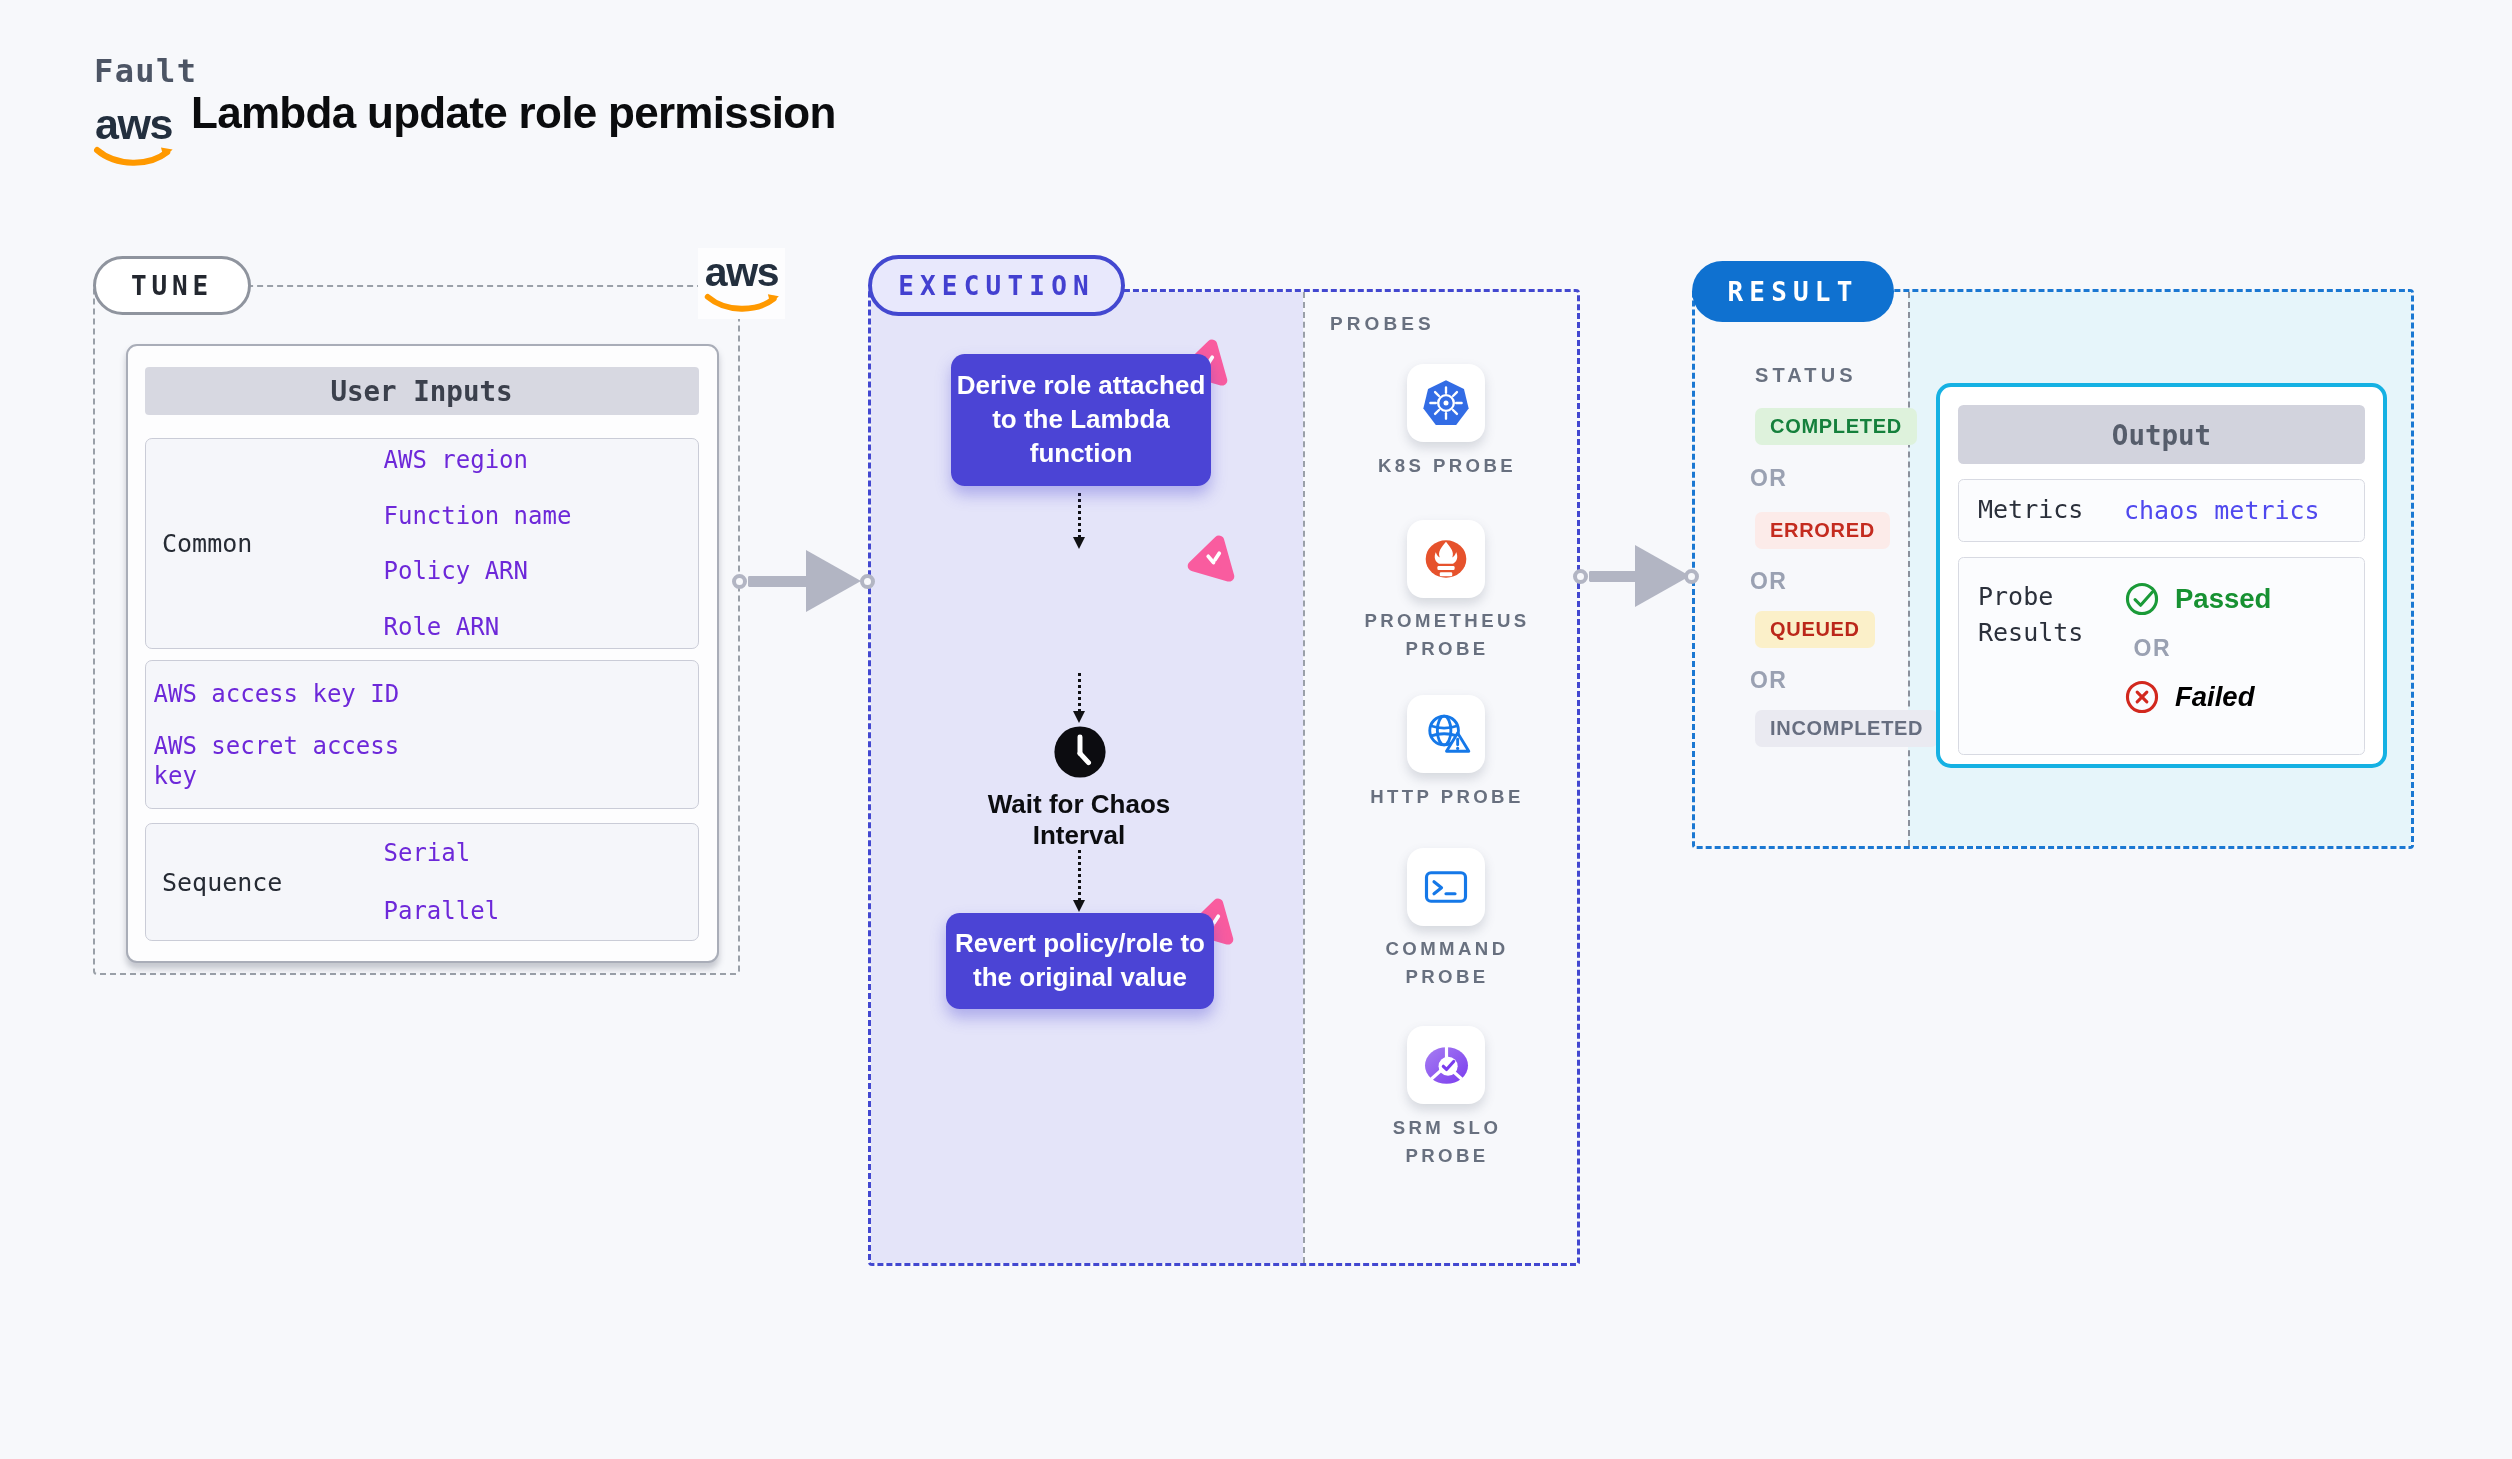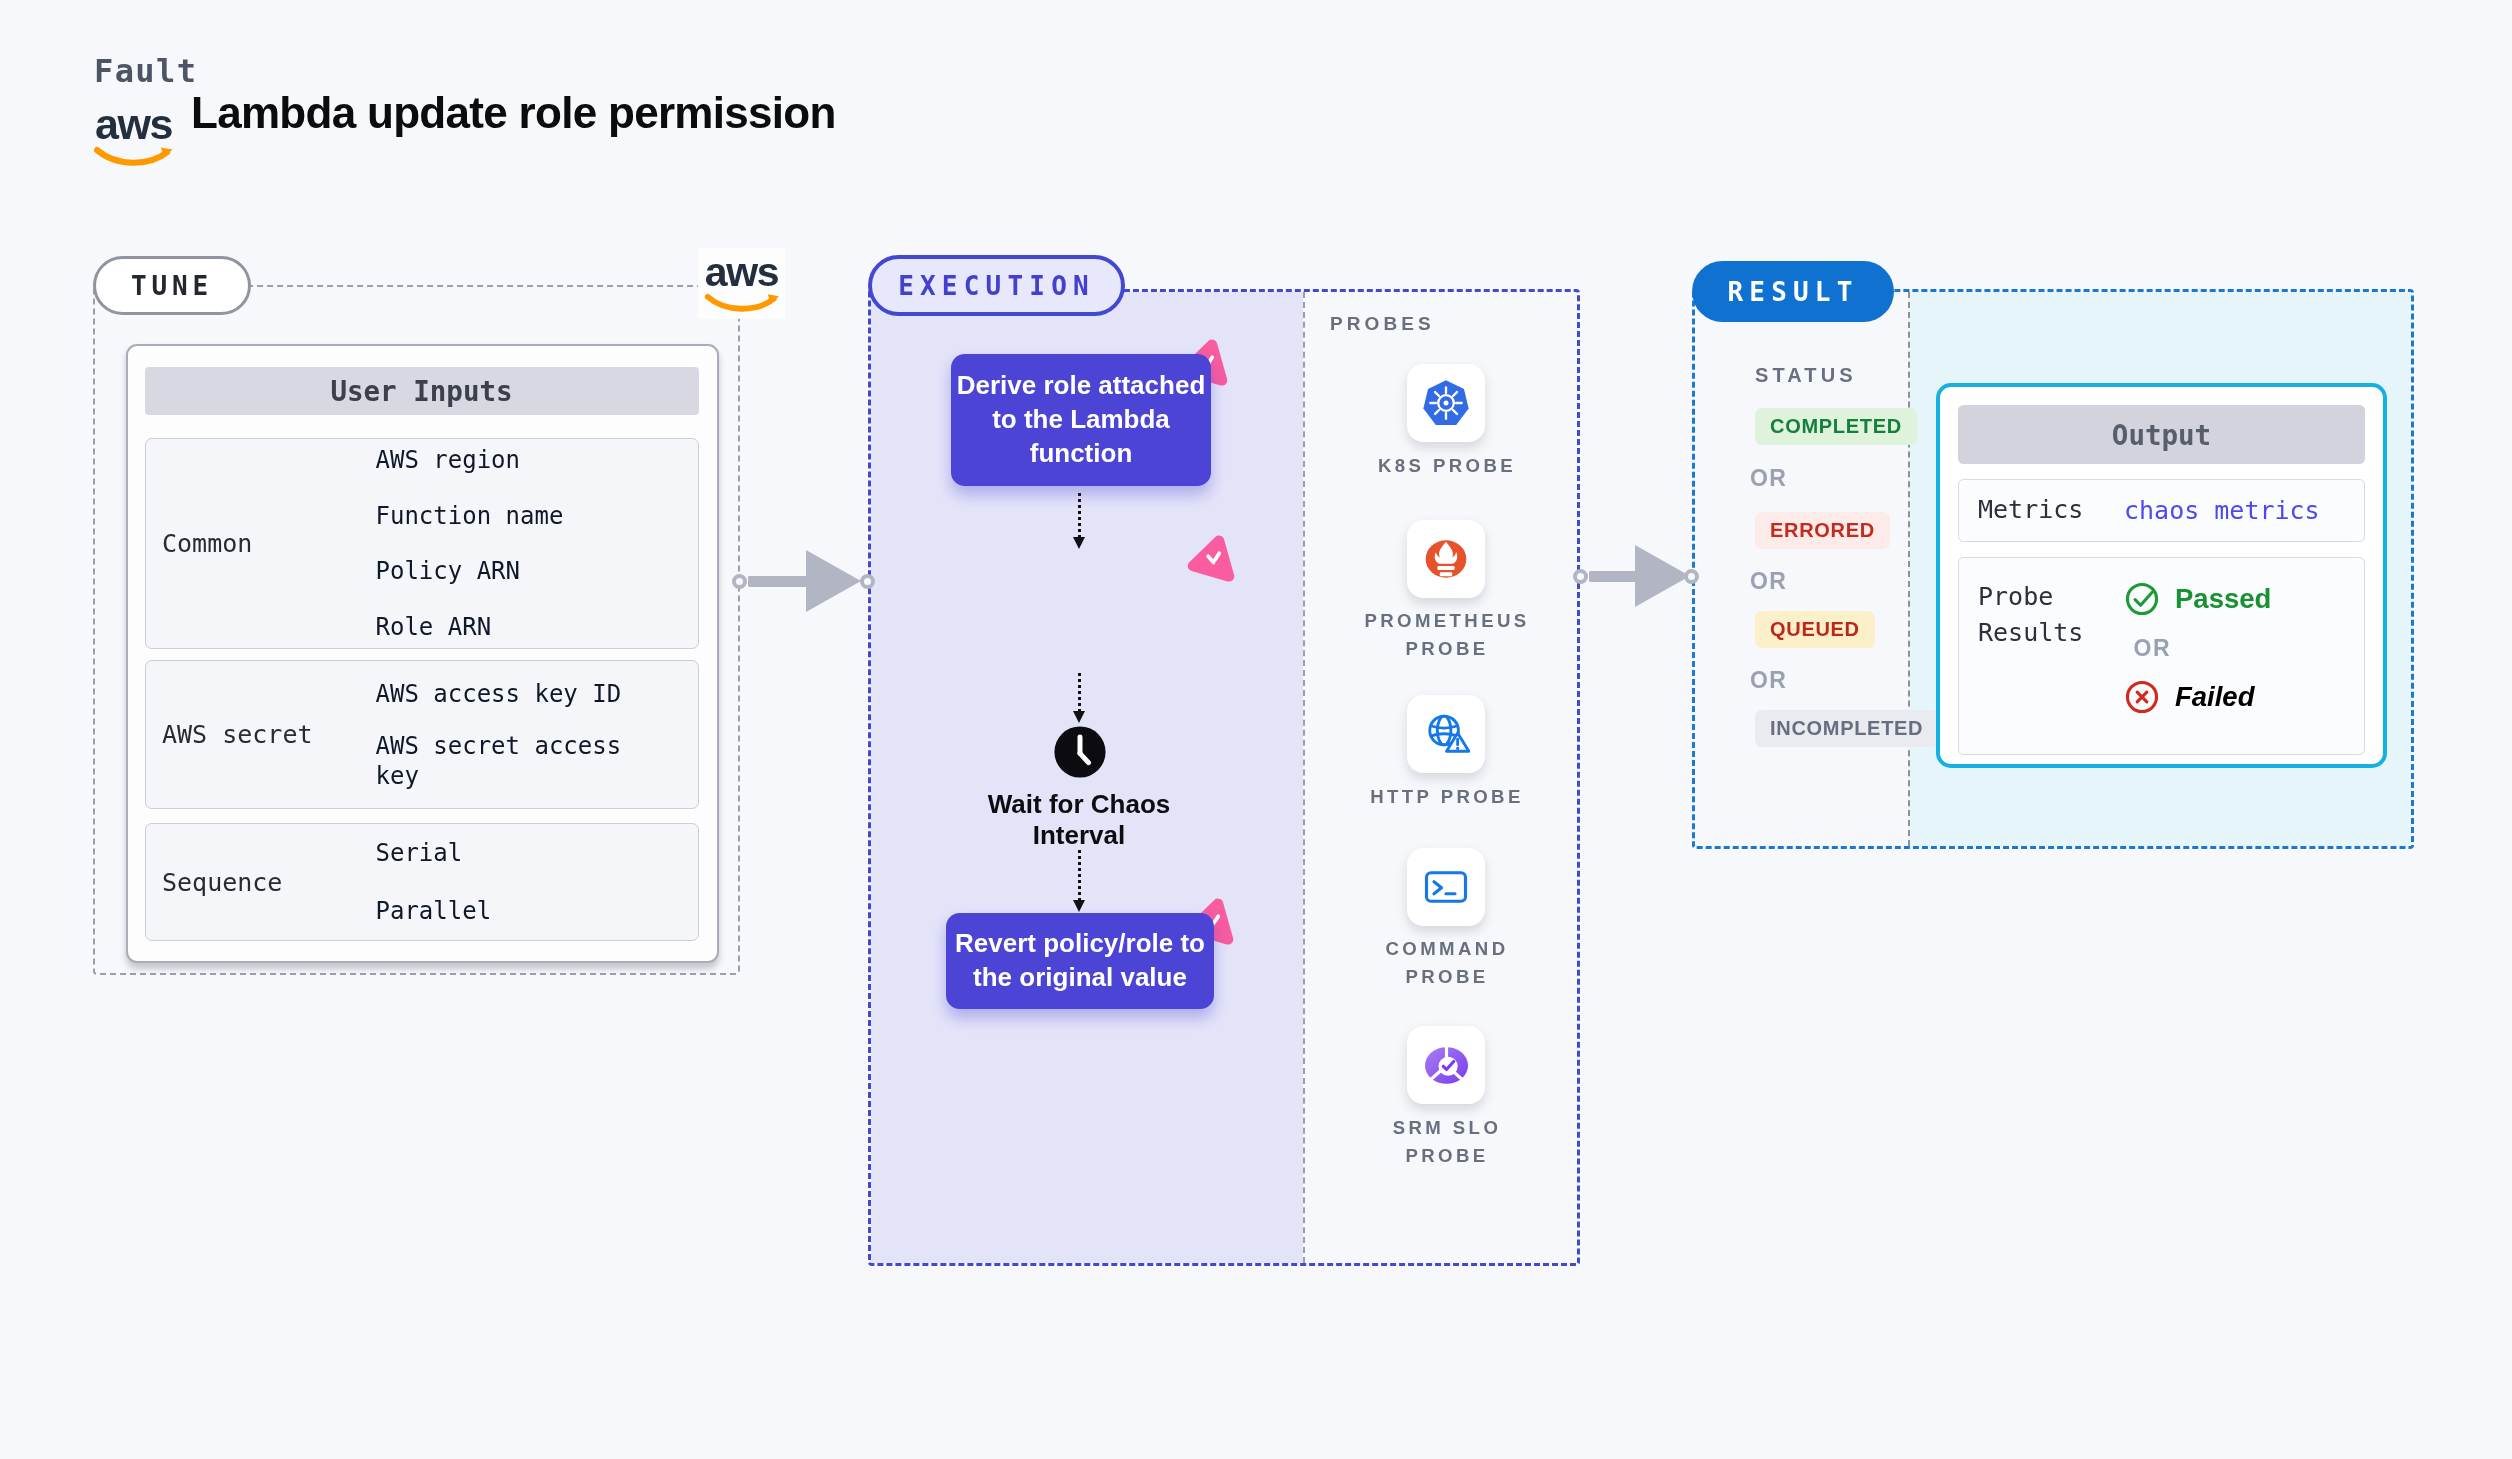--- a/index.html
+++ b/index.html
@@ -35,21 +35,21 @@
   .exec-lavender{position:absolute;left:0;top:0;bottom:0;width:432px;background:#e4e4f9;}
   .result-cyan{position:absolute;left:213px;top:0;bottom:0;right:0;background:#e6f5fa;}
   .vdivider{position:absolute;top:0;bottom:0;width:0;border-left:2.8px dashed #9aa0a8;}
 
   
   .user-inputs{position:absolute;left:126px;top:344px;width:593px;height:619px;background:#fdfdfe;border:2.8px solid #a9adb8;border-radius:11px;box-shadow:0 5.5px 6.9px rgba(70,75,95,.28);z-index:2;}
   .ui-header{position:absolute;left:16.5px;top:20.6px;width:554px;height:48px;background:#d7d8e1;border-radius:4.1px;display:flex;align-items:center;justify-content:center;font-family:var(--mono);font-size:27.5px;font-weight:600;color:#3b404c;}
   .ui-row{position:absolute;left:16.5px;width:554px;background:#f5f6fa;border:1.4px solid #caccd7;border-radius:6.9px;display:flex;}
   .ui-row-label{width:230px;display:flex;align-items:center;padding-left:16.5px;font-family:var(--mono);font-size:25px;color:#262b34;}
   .ui-row-links{flex:1;display:flex;flex-direction:column;justify-content:center;}
-  .ui-link{font-family:var(--mono);font-size:24px;color:#0f172a;line-height:1.25;cursor:pointer;}
+  .ui-link{font-family:var(--mono);font-size:24px;color:#6d28d9;line-height:1.25;cursor:pointer;margin-left:8px;}
   .row-common{top:92px;height:211px;}
   .row-common .ui-row-links{gap:25.4px;}
   .row-secret{top:314px;height:149px;}
   .row-secret .ui-row-links{gap:22px;}
   .row-sequence{top:477px;height:118px;}
   .row-sequence .ui-row-links{gap:27.5px;}
 
   
   .flow-arrow{position:absolute;}
   .fa-shaft{position:absolute;height:11px;background:#b2b5c3;border-radius:1.4px;}
@@ -129,21 +129,20 @@
       <div class="ui-row-label">Common</div>
       <div class="ui-row-links">
         <span class="ui-link">AWS region</span>
         <span class="ui-link">Function name</span>
         <span class="ui-link">Policy ARN</span>
         <span class="ui-link">Role ARN</span>
       </div>
     </div>
 
     <div class="ui-row row-secret">
-      <div class="ui-row-label">AWS secret</div>
       <div class="ui-row-links">
         <span class="ui-link">AWS access key ID</span>
         <span class="ui-link preline">AWS secret access
 key</span>
       </div>
     </div>
 
     <div class="ui-row row-sequence">
       <div class="ui-row-label">Sequence</div>
       <div class="ui-row-links">

